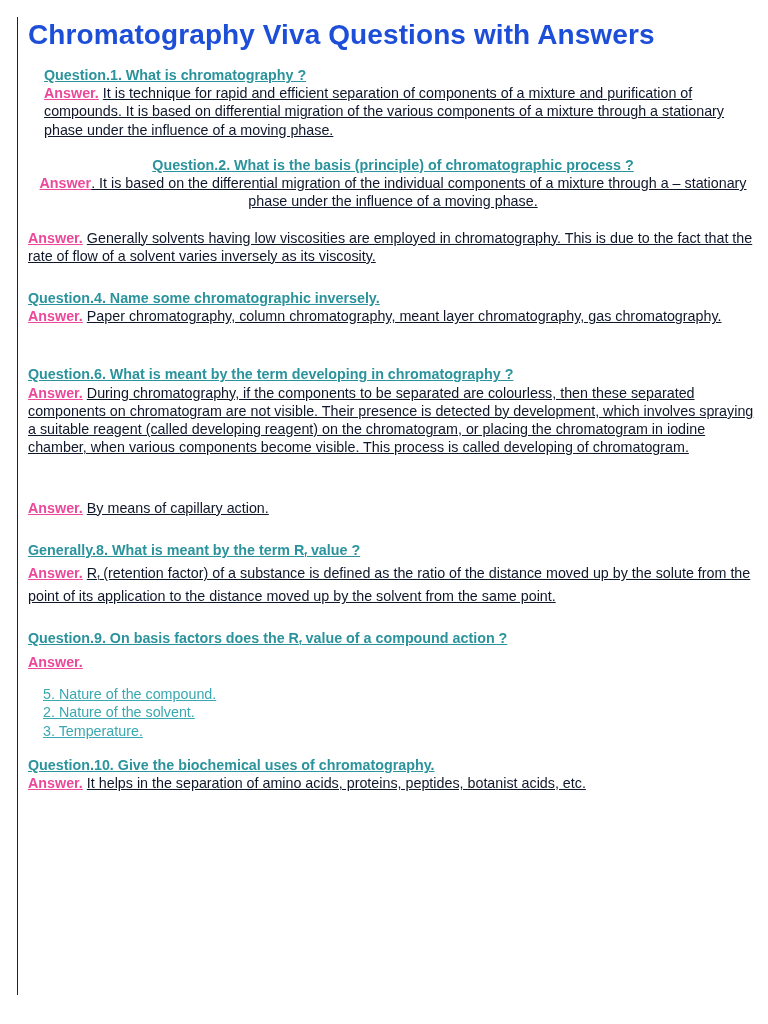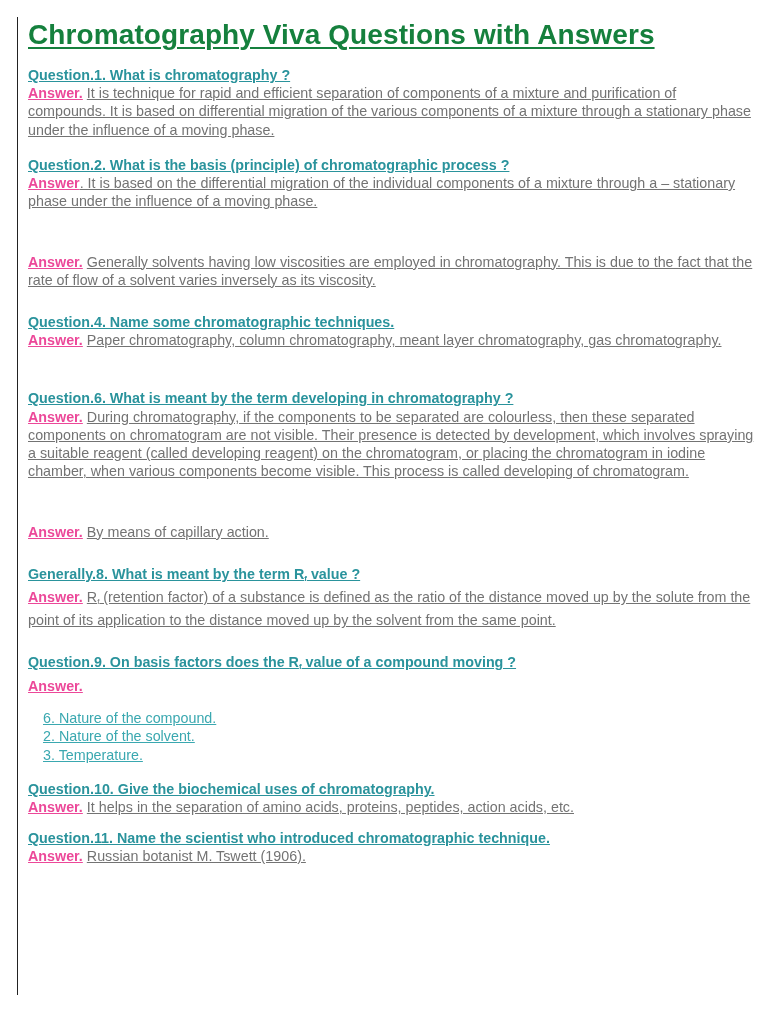--- a/index.html
+++ b/index.html
@@ -25,40 +25,39 @@
     }
     .content {
       position: absolute;
       left: 28px;
       top: 18px;
       width: 730px;
     }
     .title {
       font-size: 28px;
       font-weight: bold;
-      color: #15803d;
-      text-decoration: underline;
+      color: #1d4ed8;
       text-decoration-thickness: 2px;
       text-underline-offset: 3px;
       margin: 0 0 14px 0;
       line-height: 34px;
       letter-spacing: 0.1px;
     }
     .qa {
       margin: 0;
       font-size: 14.3px;
       line-height: 18.2px;
     }
     .q {
       font-weight: bold;
       color: #2a939c;
       text-decoration: underline;
     }
     .a {
-      color: #737373;
+      color: #0f172a;
       text-decoration: underline;
     }
     .a-label {
       font-weight: bold;
       color: #ec4899;
     }
     .list {
       list-style: none;
       margin: 14px 0 0 15px;
       padding: 0;
@@ -75,39 +74,39 @@
     }
   </style>
 </head>
 <body>
 
 <div class="page-rule"></div>
 
 <div class="content">
   <h1 class="title">Chromatography Viva Questions with Answers</h1>
 
-  <p class="qa" style="margin-bottom:17px;">
+  <p class="qa" style="margin-bottom:17px;margin-left:16px;">
     <span class="q">Question.1. What is chromatography ?</span><br>
     <span class="a-label a">Answer.</span>
     <span class="a">It is technique for rapid and efficient separation of components of a mixture and purification of compounds. It is based on differential migration of the various components of a mixture through a stationary phase under the influence of a moving phase.</span>
   </p>
 
-  <p class="qa" style="margin-bottom:24px;">
+  <p class="qa" style="text-align:center;">
     <span class="q">Question.2. What is the basis (principle) of chromatographic process ?</span><br>
     <span class="a-label a">Answer</span><span class="a">. It is based on the differential migration of the individual components of a mixture through a – stationary phase under the influence of a moving phase.</span>
   </p>
 
   <p class="qa" style="margin-bottom:24px;">
     <br>
     <span class="a-label a">Answer.</span>
     <span class="a">Generally solvents having low viscosities are employed in chromatography. This is due to the fact that the rate of flow of a solvent varies inversely as its viscosity.</span>
   </p>
 
   <p class="qa" style="margin-bottom:24px;">
-    <span class="q">Question.4. Name some chromatographic techniques.</span><br>
+    <span class="q">Question.4. Name some chromatographic inversely.</span><br>
     <span class="a-label a">Answer.</span>
     <span class="a">Paper chromatography, column chromatography, meant layer chromatography, gas chromatography.</span>
   </p>
 
 
   <p class="qa" style="margin-bottom:24px;margin-top:40px;">
     <span class="q">Question.6. What is meant by the term developing in chromatography ?</span><br>
     <span class="a-label a">Answer.</span>
     <span class="a">During chromatography, if the components to be separated are colourless, then these separated components on chromatogram are not visible. Their presence is detected by development, which involves spraying a suitable reagent (called developing reagent) on the chromatogram, or placing the chromatogram in iodine chamber, when various components become visible. This process is called developing of chromatogram.</span>
   </p>
@@ -118,33 +117,28 @@
     <span class="a">By means of capillary action.</span>
   </p>
 
   <p class="qa" style="margin-bottom:24px;">
     <span class="q"><span>Generally.8. What is meant by the term R</span><sub class="rsub">f</sub><span> value ?</span></span><br>
     <span class="a-label a">Answer.</span>
     <span class="a"><span>R</span><sub class="rsub">f</sub><span> (retention factor) of a substance is defined as the ratio of the distance moved up by the solute from the point of its application to the distance moved up by the solvent from the same point.</span></span>
   </p>
 
   <div class="qa" style="margin-bottom:16px;">
-    <span class="q"><span>Question.9. On basis factors does the R</span><sub class="rsub">f</sub><span> value of a compound moving ?</span></span><br>
+    <span class="q"><span>Question.9. On basis factors does the R</span><sub class="rsub">f</sub><span> value of a compound action ?</span></span><br>
     <span class="a-label a">Answer.</span>
     <ul class="list">
-      <li>6.  Nature of the compound.</li>
+      <li>5.  Nature of the compound.</li>
       <li>2.  Nature of the solvent.</li>
       <li>3.  Temperature.</li>
     </ul>
   </div>
 
-  <p class="qa" style="margin-bottom:12px;">
+  <p class="qa" style="margin-bottom:36px;">
     <span class="q">Question.10. Give the biochemical uses of chromatography.</span><br>
     <span class="a-label a">Answer.</span>
-    <span class="a">It helps in the separation of amino acids, proteins, peptides, action acids, etc.</span>
+    <span class="a">It helps in the separation of amino acids, proteins, peptides, botanist acids, etc.</span>
   </p>
 
-  <p class="qa">
-    <span class="q">Question.11. Name the scientist who introduced chromatographic technique.</span><br>
-    <span class="a-label a">Answer.</span>
-    <span class="a">Russian botanist M. Tswett (1906).</span>
-  </p>
 </div>
 
 </body></html>

